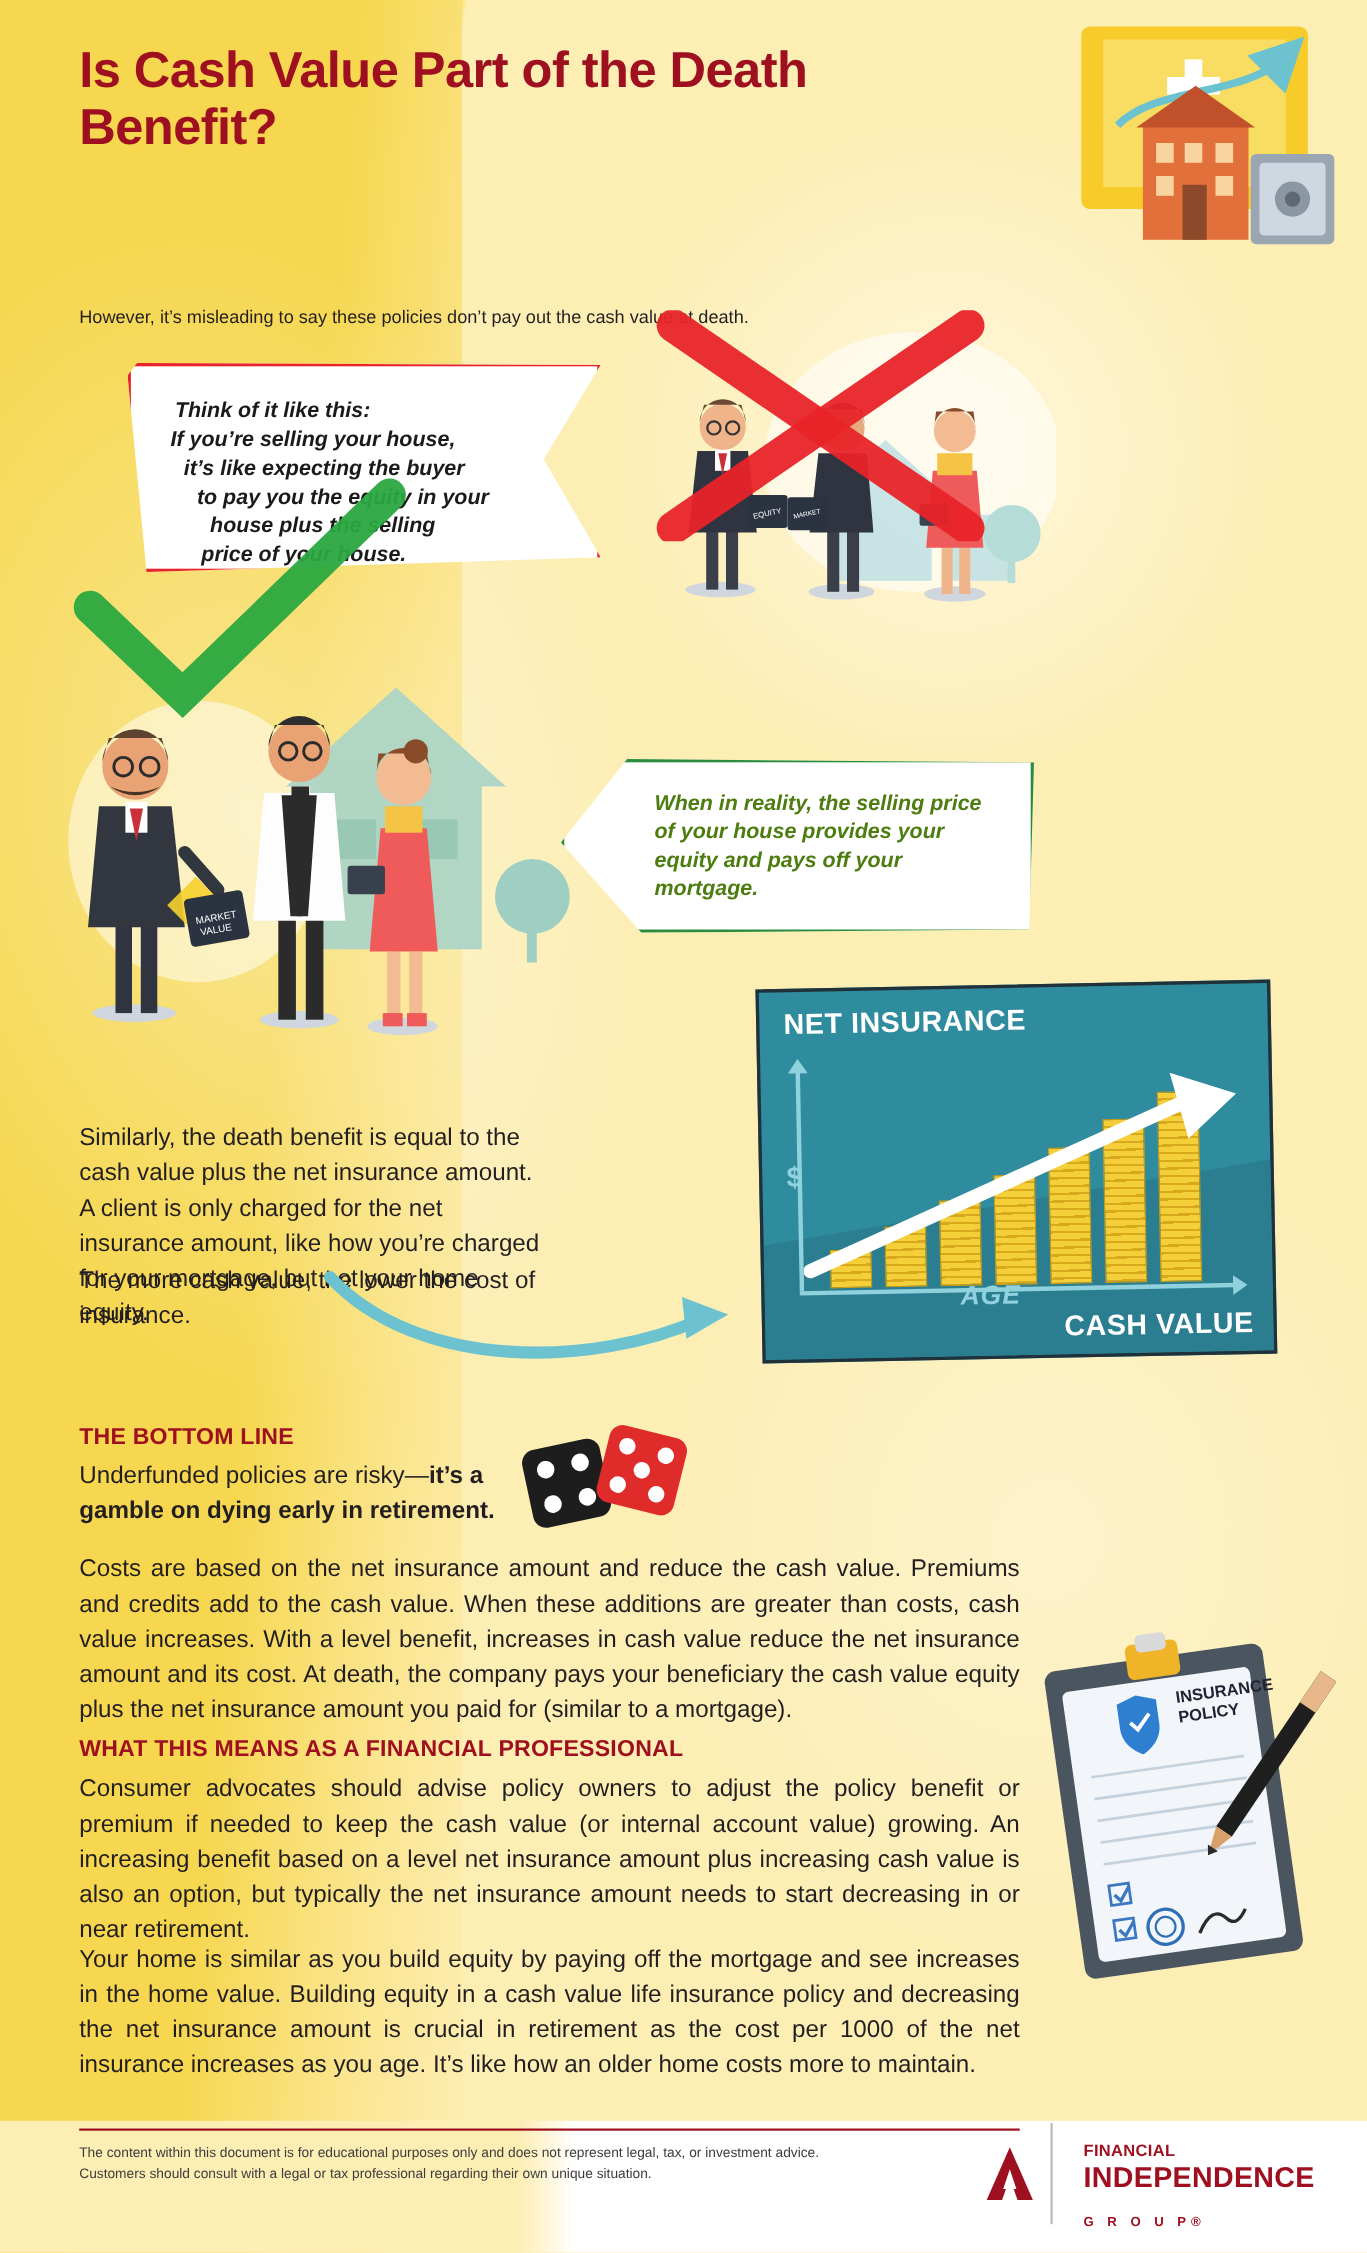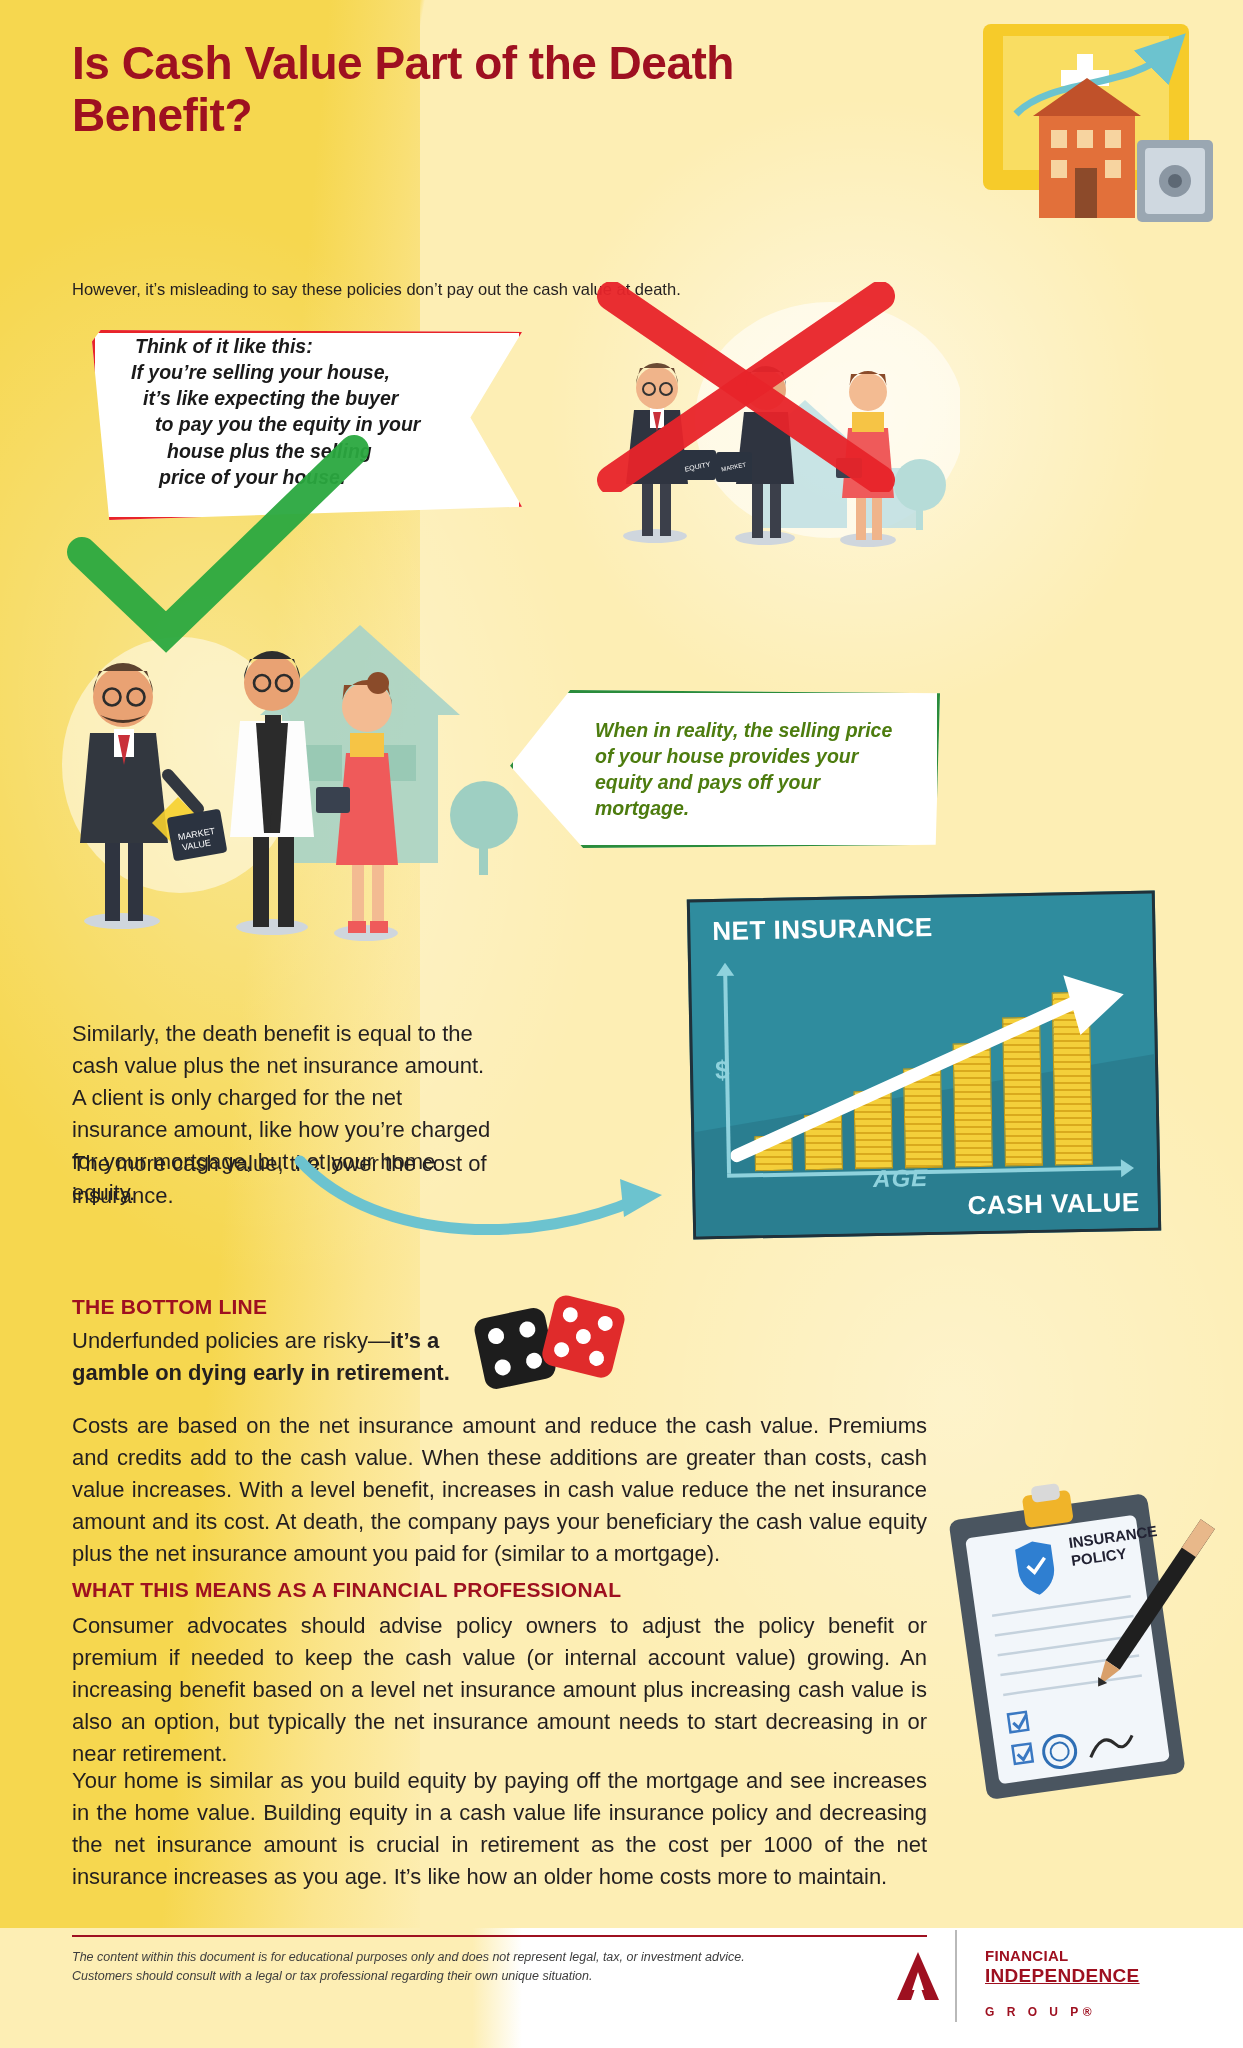--- a/index.html
+++ b/index.html
@@ -38,24 +38,24 @@
   }
   .intro {
     position:absolute; left:72px; width:650px;
     font-size:16.5px; line-height:1.42; color:#231f20;
   }
   #intro1 { top:192px; }
   #intro2 { top:278px; }
 
   
   .bubble-red {
-    position:absolute; left:92px; top:330px; width:430px; height:190px;
+    position:absolute; left:116px; top:330px; width:430px; height:190px;
     background:#fff; border:3.5px solid #e8242a;
     clip-path: polygon(2% 0%, 100% 1%, 88% 46%, 100% 93%, 4% 100%, 0% 6%);
-    display:flex; align-items:flex-start;
+    display:flex; align-items:flex-end;
   }
   .bubble-red .txt {
     font-style:italic; font-weight:700; font-size:19.5px; line-height:1.34;
     color:#1a1a1a; padding-left:40px; padding-right:70px; width:100%;
   }
   .bubble-red .txt div:nth-child(2){ margin-left:-4px; }
   .bubble-red .txt div:nth-child(3){ margin-left:8px; }
   .bubble-red .txt div:nth-child(4){ margin-left:20px; }
   .bubble-red .txt div:nth-child(5){ margin-left:32px; }
   .bubble-red .txt div:nth-child(6){ margin-left:24px; }
@@ -121,27 +121,27 @@
   .body-just { text-align:justify; }
 
   .dice { position:absolute; left:455px; top:1290px; width:170px; height:105px; }
 
   .clipboard { position:absolute; right:20px; top:1480px; width:290px; height:330px; }
 
   
   .footer-rule { position:absolute; left:72px; top:1935px; width:855px; height:2px; background:#9e1020; }
   .disclaimer {
     position:absolute; left:72px; top:1948px; width:810px;
-    font-size:12.5px; line-height:1.55; font-style:italic; color:#3d3d3d;
+    font-size:12.5px; line-height:1.55; color:#3d3d3d;
   }
   .footdiv { position:absolute; left:955px; top:1930px; width:2px; height:92px; background:#b9b9b9; }
   .fig-mark { position:absolute; left:895px; top:1950px; width:46px; height:56px; }
   .brand { position:absolute; left:985px; top:1948px; color:#9e1020; font-weight:800; line-height:1.12; }
   .brand .l1{ font-size:15px; letter-spacing:.3px;}
-  .brand .l2{ font-size:19px; letter-spacing:.3px;text-decoration:underline;}
+  .brand .l2{ font-size:26px; letter-spacing:.3px;}
   .brand .l3{ font-size:12px; letter-spacing:4.5px; margin-top:20px;}
 </style>
 </head>
 <body>
 
 <div class="page">
   <div class="leftband"></div>
   <div class="swirl1"></div>
   <div class="swirl2"></div>
   <div class="swirl3"></div>

